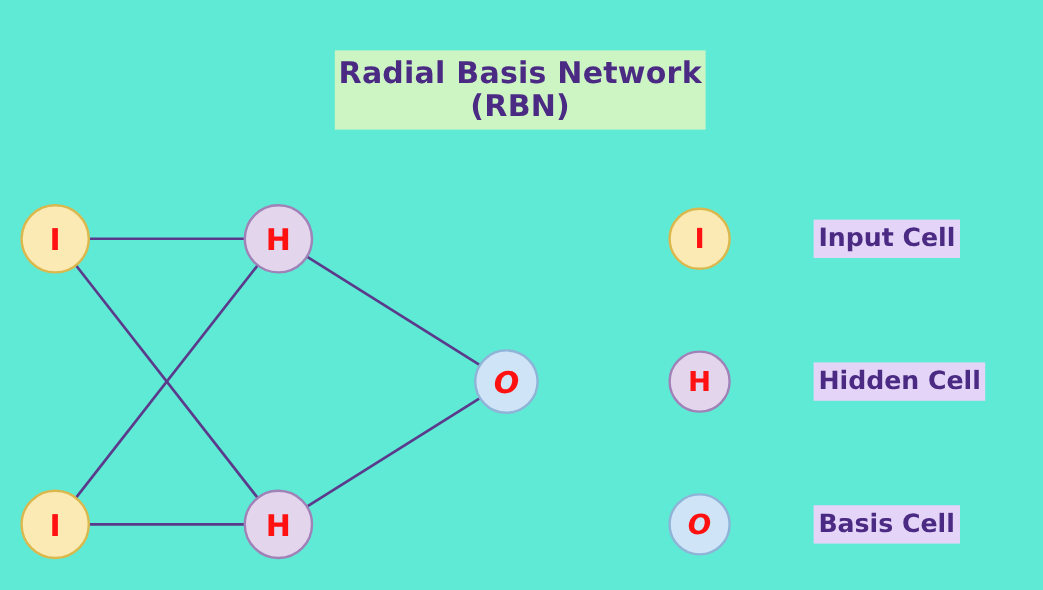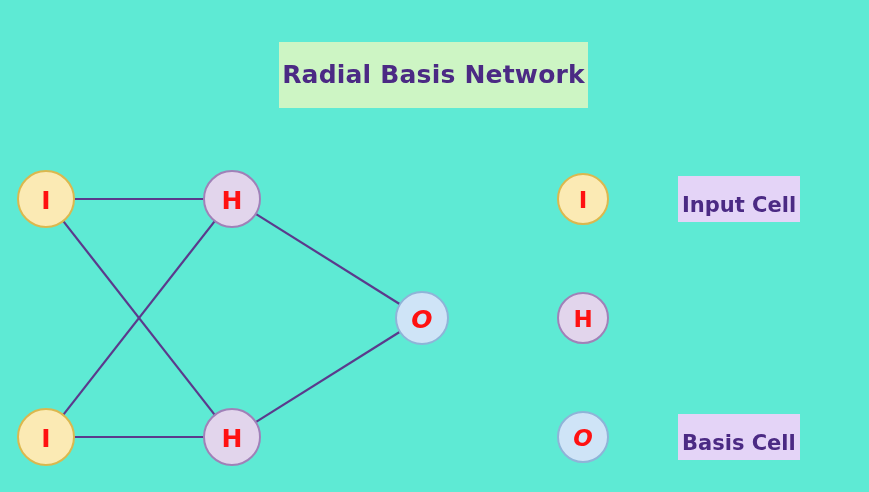--- a/index.html
+++ b/index.html
@@ -82,32 +82,33 @@
     flex: 0 0 56px;
     position: relative;
   }
   .legend-swatch svg { display: block; }
   .legend-label {
     margin-left: 67px;
     background: #e4d4f7;
     color: #4b2a84;
     font-size: 21px;
     font-weight: 600;
-    padding: 17px 4px 4px 4px;
+    padding: 3px 4px 4px 4px;
     white-space: nowrap;
     line-height: 1.18;
   }
 </style>
 </head>
 <body>
 
 <div id="stage">
 
   <div id="title-block">
     <div class="tline">Radial Basis Network</div>
+    <div class="tline">(RBN)</div>
   </div>
 
   <svg id="network-svg" viewBox="0 0 869 492" xmlns="http://www.w3.org/2000/svg">
     <g id="edges-group">
         <line x1="74" y1="199" x2="204" y2="199" class="edge-line"></line>
         <line x1="63.241630644134034" y1="221.0618714693758" x2="214.75836935586597" y2="414.93812853062417" class="edge-line"></line>
         <line x1="63.241630644134034" y1="414.93812853062417" x2="214.75836935586597" y2="221.0618714693758" class="edge-line"></line>
         <line x1="74" y1="437" x2="204" y2="437" class="edge-line"></line>
         <line x1="255.72990883353003" y1="213.86241658521092" x2="399.96508465457924" y2="304.199184599447" class="edge-line"></line>
         <line x1="255.72990883353003" y1="422.13758341478905" x2="399.96508465457924" y2="331.800815400553" class="edge-line"></line>
@@ -146,20 +147,21 @@
         </div>
         <div class="legend-label">Input Cell</div>
       </div>
       <div class="legend-row" style="top: 290px;">
         <div class="legend-swatch">
           <svg width="56" height="56" viewBox="0 0 56 56" xmlns="http://www.w3.org/2000/svg">
             <circle cx="28" cy="28" r="25" fill="#e2d5ec" stroke="#a081b8" stroke-width="2"></circle>
             <text x="28" y="29" text-anchor="middle" dominant-baseline="central" fill="#ff1111" font-family="DejaVu Sans, sans-serif" font-size="23" font-weight="600" style="">H</text>
           </svg>
         </div>
+        <div class="legend-label">Hidden Cell</div>
       </div>
       <div class="legend-row" style="top: 409px;">
         <div class="legend-swatch">
           <svg width="56" height="56" viewBox="0 0 56 56" xmlns="http://www.w3.org/2000/svg">
             <circle cx="28" cy="28" r="25" fill="#cfe4f7" stroke="#8fb4d8" stroke-width="2"></circle>
             <text x="28" y="29" text-anchor="middle" dominant-baseline="central" fill="#ff1111" font-family="DejaVu Sans, sans-serif" font-size="23" font-weight="600" style="font-style:italic;">O</text>
           </svg>
         </div>
         <div class="legend-label">Basis Cell</div>
       </div>

